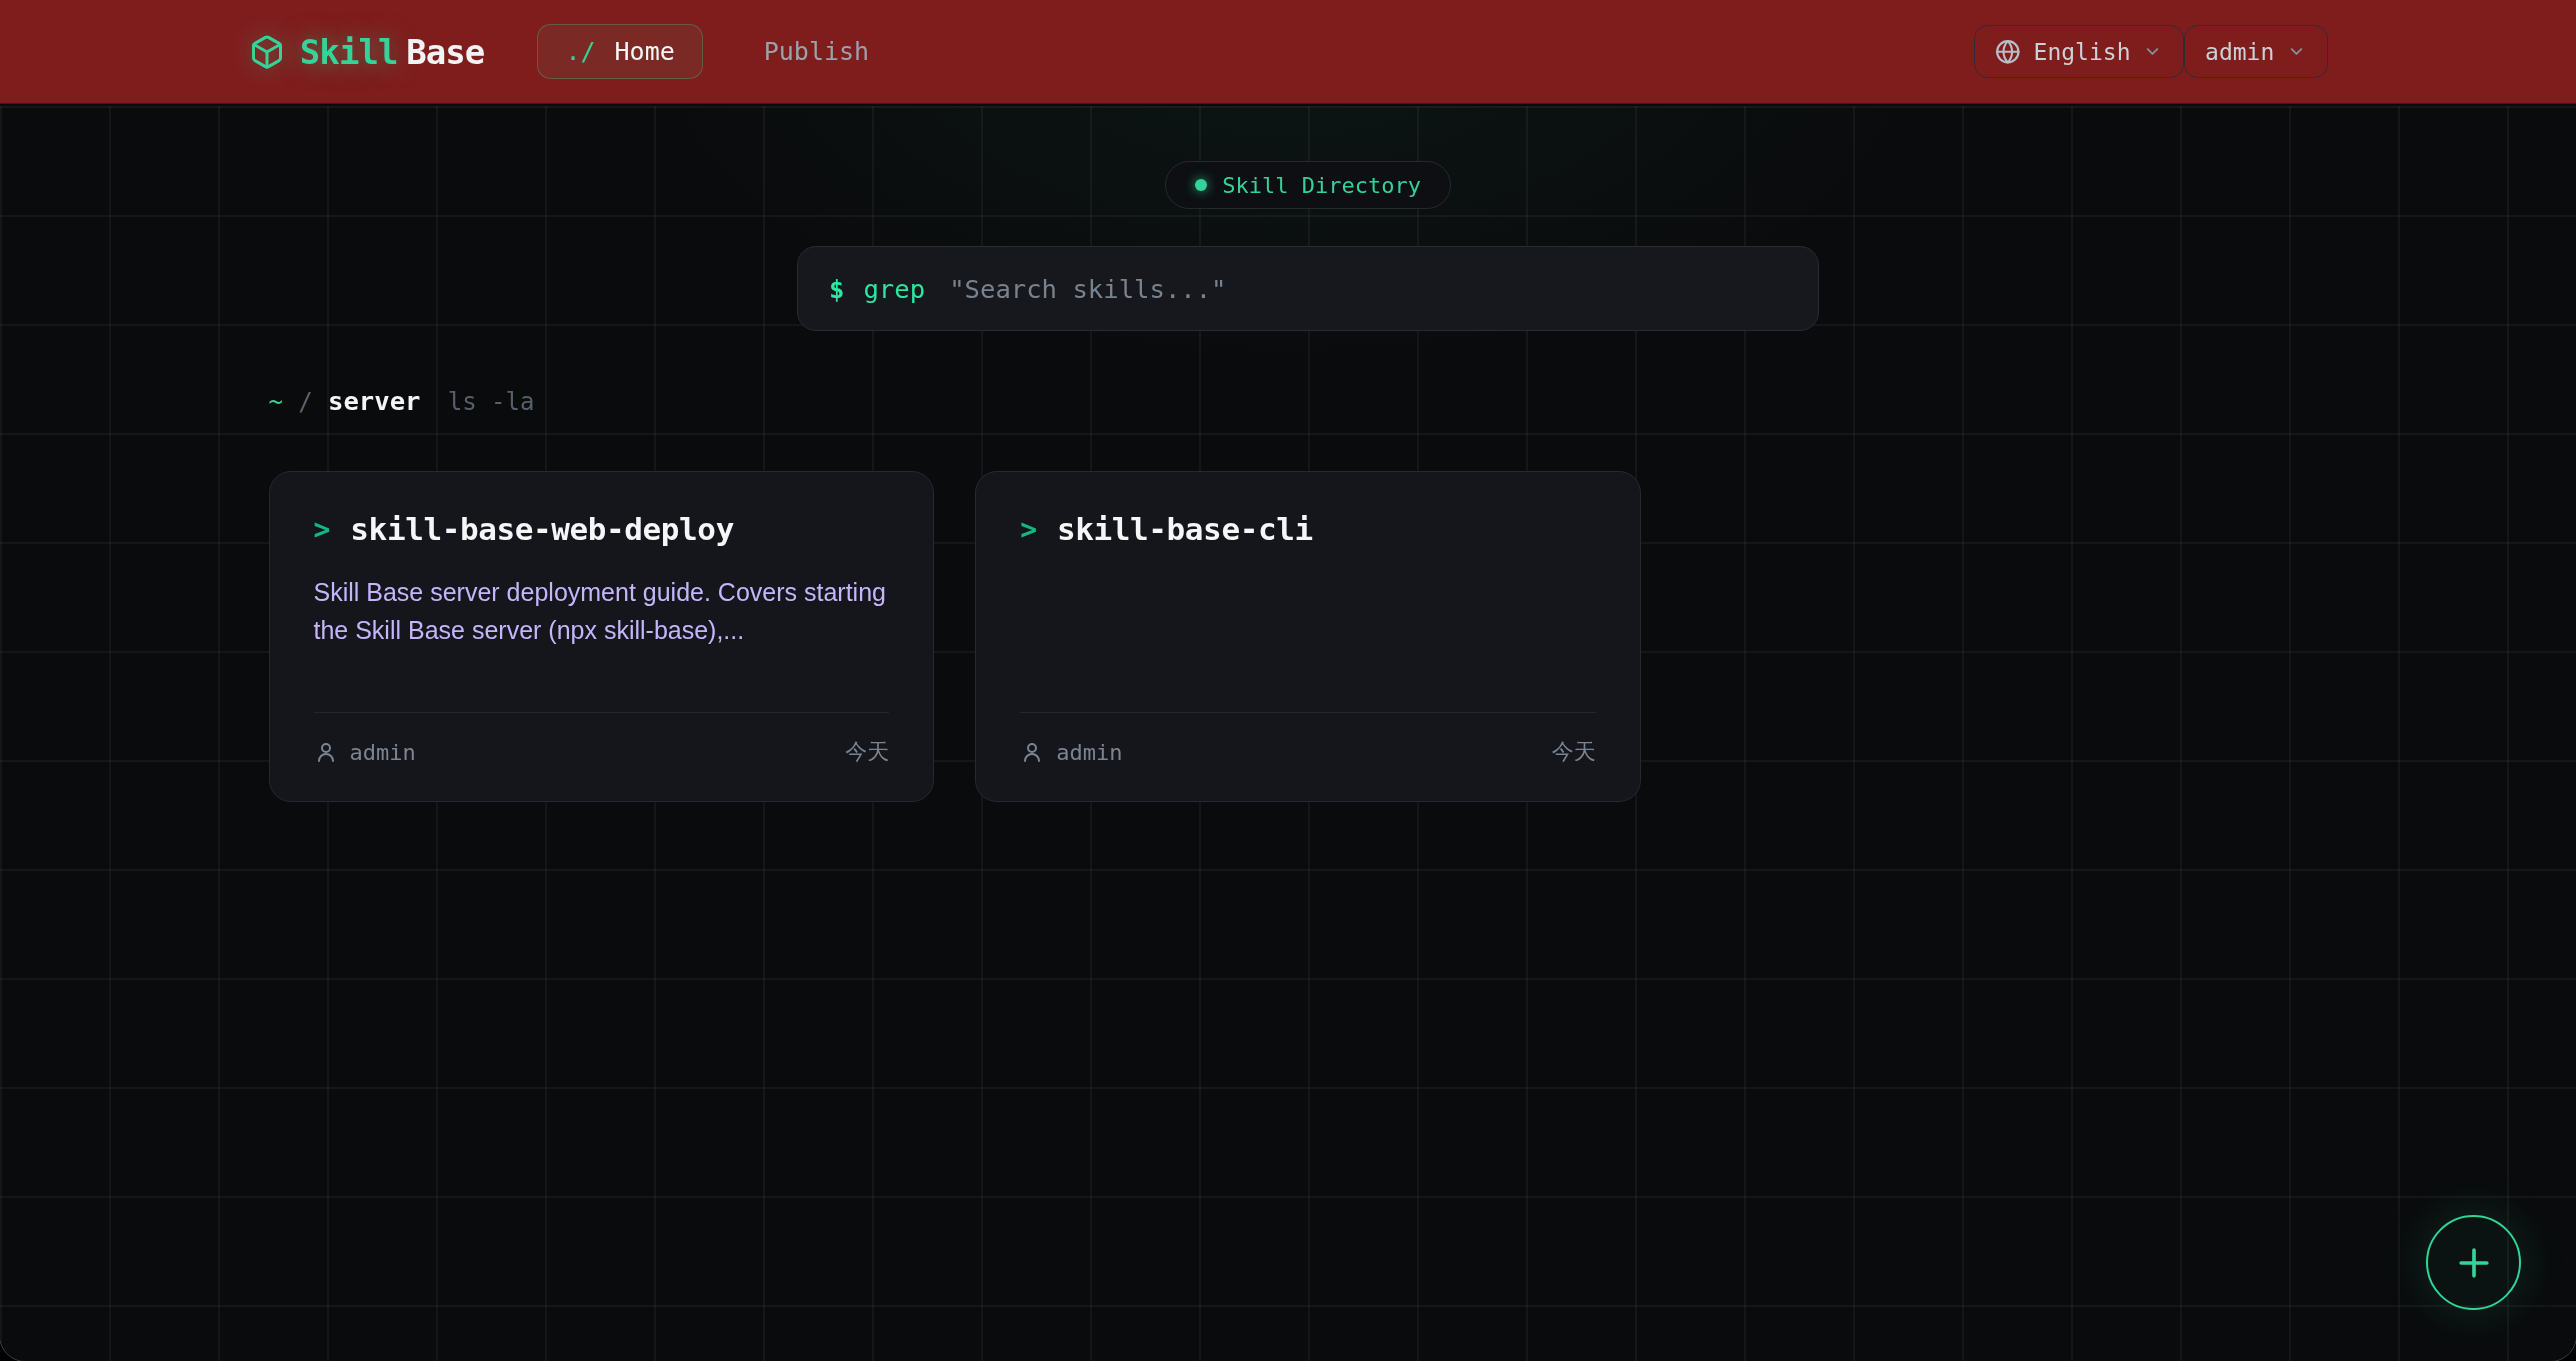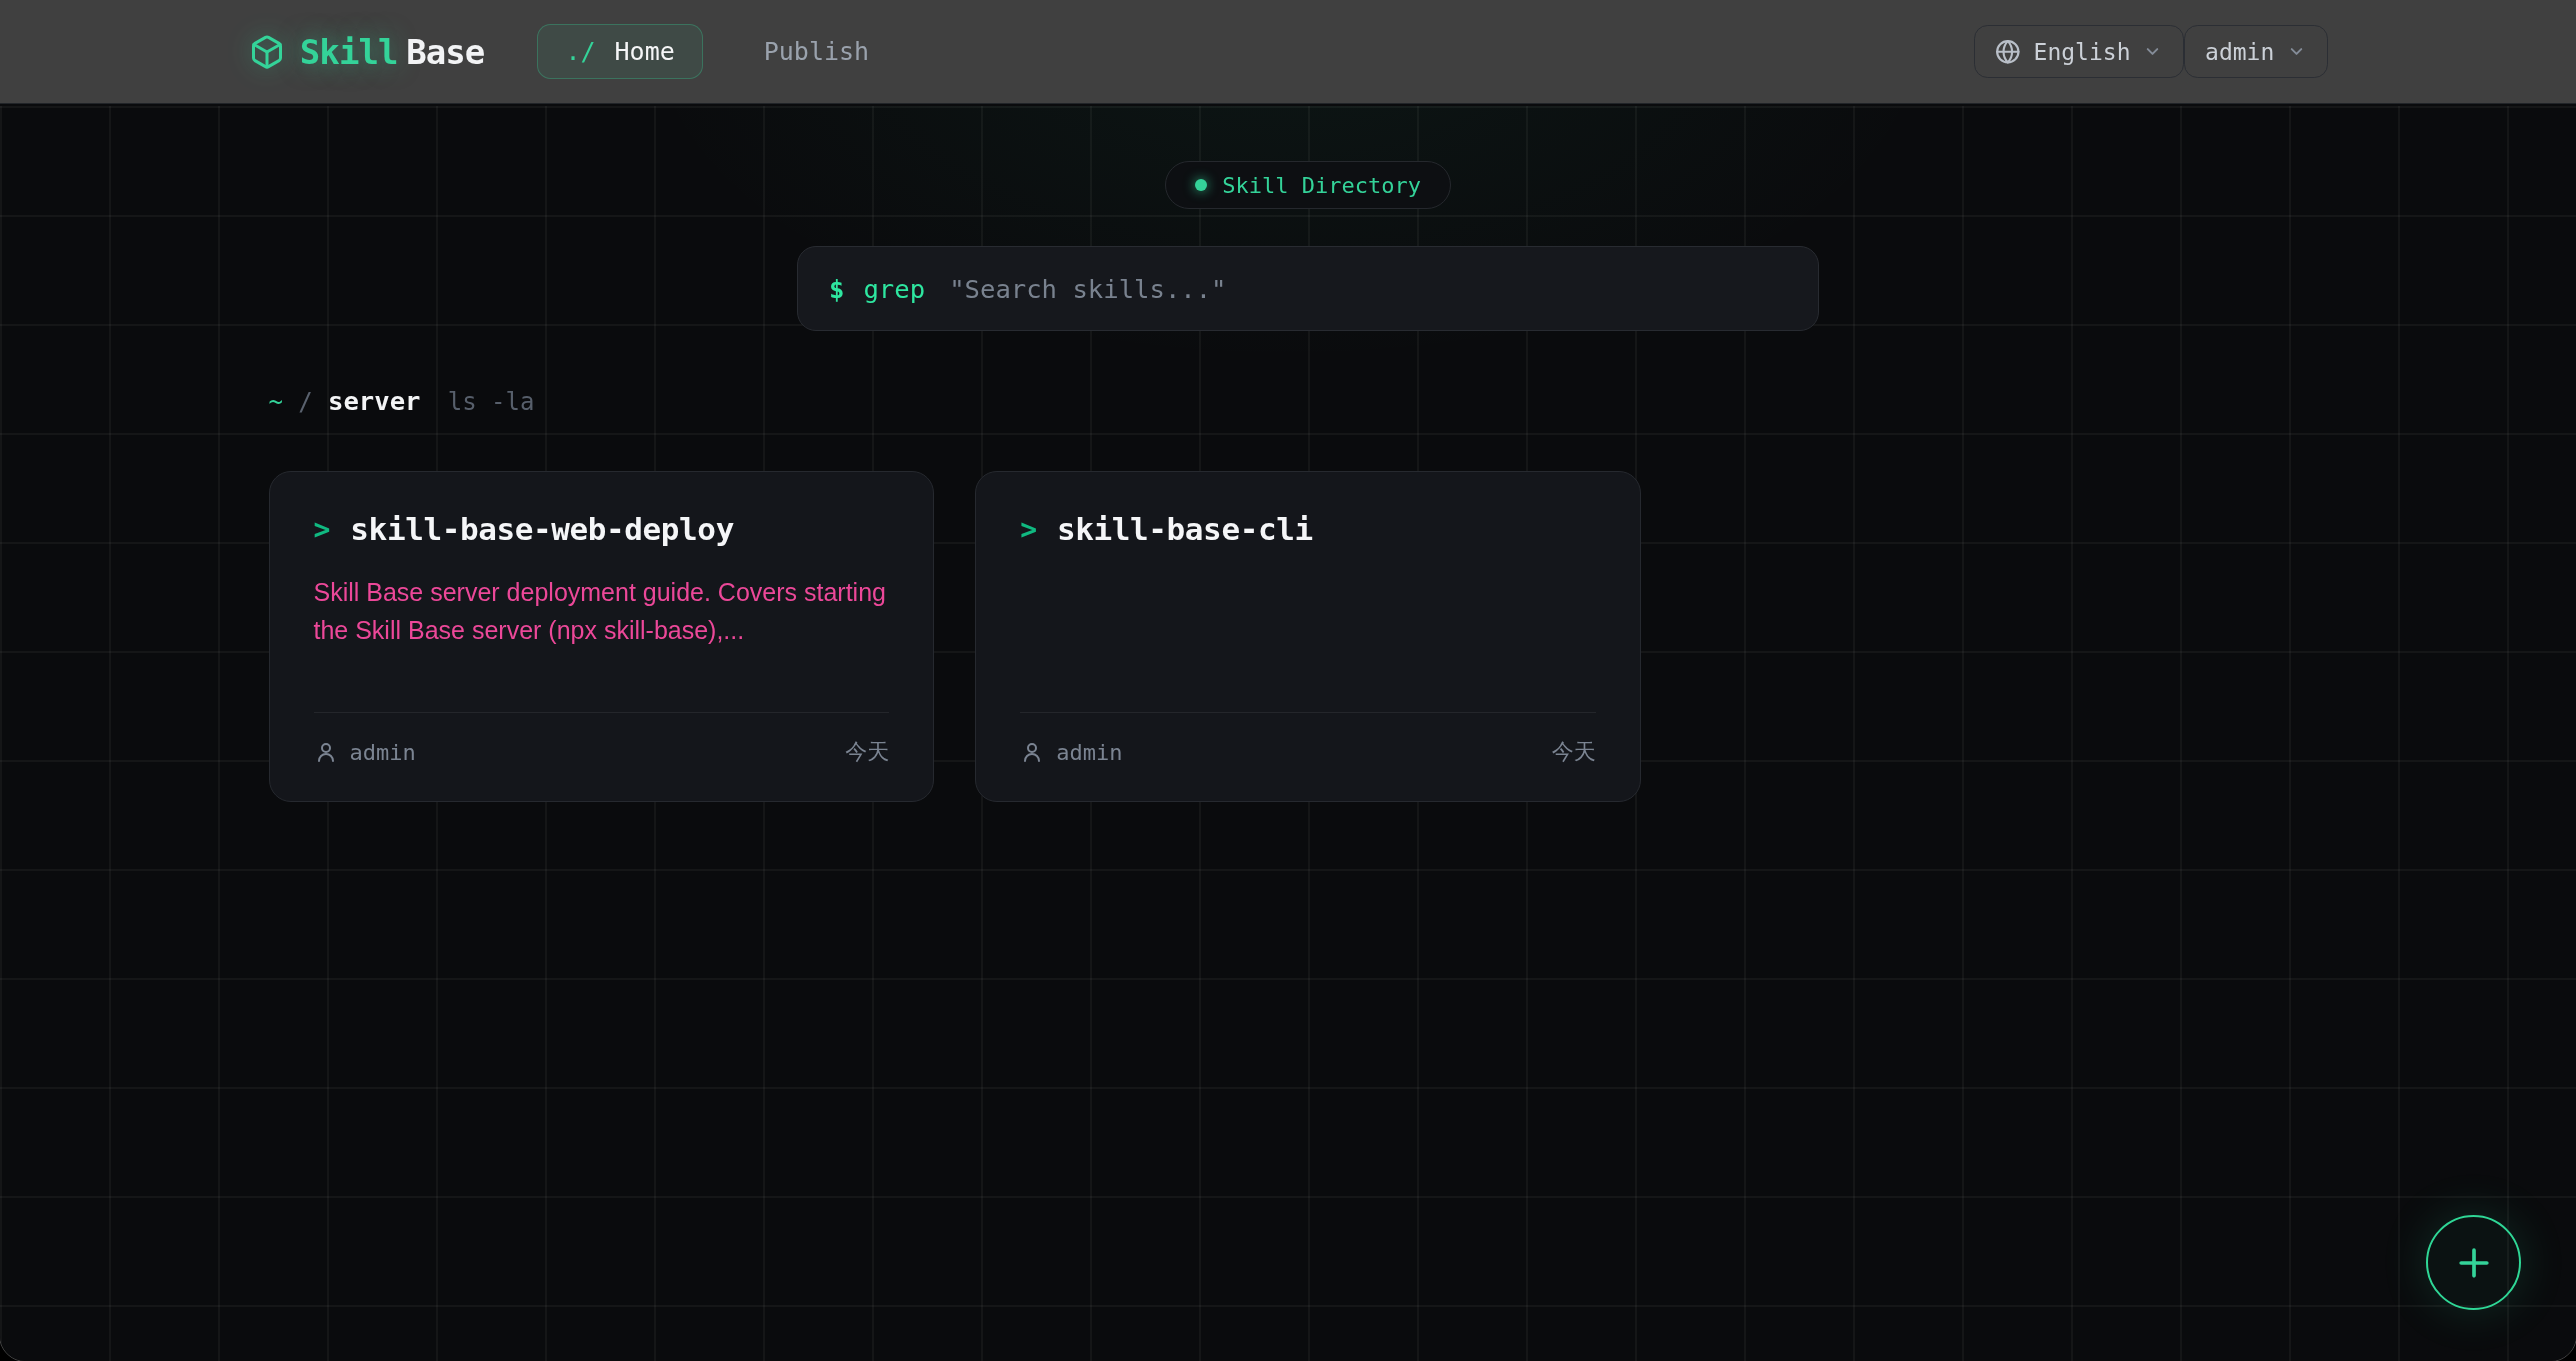--- a/index.html
+++ b/index.html
@@ -10,21 +10,21 @@
     position: relative; width: 2576px; height: 1361px;
     background: #0a0b0d;
     border-radius: 0 0 25.6px 25.6px;
     overflow: hidden;
     outline: 1.7px solid rgba(255,255,255,0.28);
   }
 
   
   .site-header {
     position: relative; z-index: 5;
-    height: 104px; background: #404040;
+    height: 104px; background: #7f1d1d;
     border-bottom: 1.7px solid #212428;
     display: flex; align-items: center;
   }
   .header-inner { width: 2079px; margin: 0 auto; display: flex; align-items: center; }
 
   .brand { display: flex; align-items: center; gap: 15.3px; cursor: pointer; }
   .brand svg { width: 36px; height: 36px; stroke: #34d399; filter: drop-shadow(0 0 12px rgba(52,211,153,.45)); }
   .brand-text { font-size: 34px; font-weight: bold; letter-spacing: -0.9px; white-space: nowrap; }
   .brand-skill { color: #34d399; text-shadow: 0 0 24px rgba(52,211,153,.55); }
   .brand-base { color: #f2f3f5; margin-left: 8.5px; }
@@ -106,21 +106,21 @@
     cursor: pointer;
   }
   .card h3 {
     display: flex; align-items: center; gap: 20.4px;
     font-size: 31px; font-weight: bold; letter-spacing: -0.4px;
     color: #f5f6f8; margin-bottom: 25.6px; white-space: nowrap;
   }
   .gt { color: #10b981; font-size: 28px; }
   .card p {
     font-family: "Liberation Sans", "DejaVu Sans", sans-serif;
-    font-size: 25px; line-height: 1.55; color: #ec4899;
+    font-size: 25px; line-height: 1.55; color: #c4b5fd;
   }
   .card-footer {
     margin-top: auto; border-top: 1.7px solid rgba(255,255,255,0.07);
     padding-top: 24px; display: flex; justify-content: space-between; align-items: center;
     font-size: 22px; color: #7b8492;
   }
   .author { display: flex; align-items: center; gap: 12px; }
   .author svg { width: 24px; height: 24px; stroke: #7b8492; }
   .date { font-family: Liberation Mono, monospace; }
 

